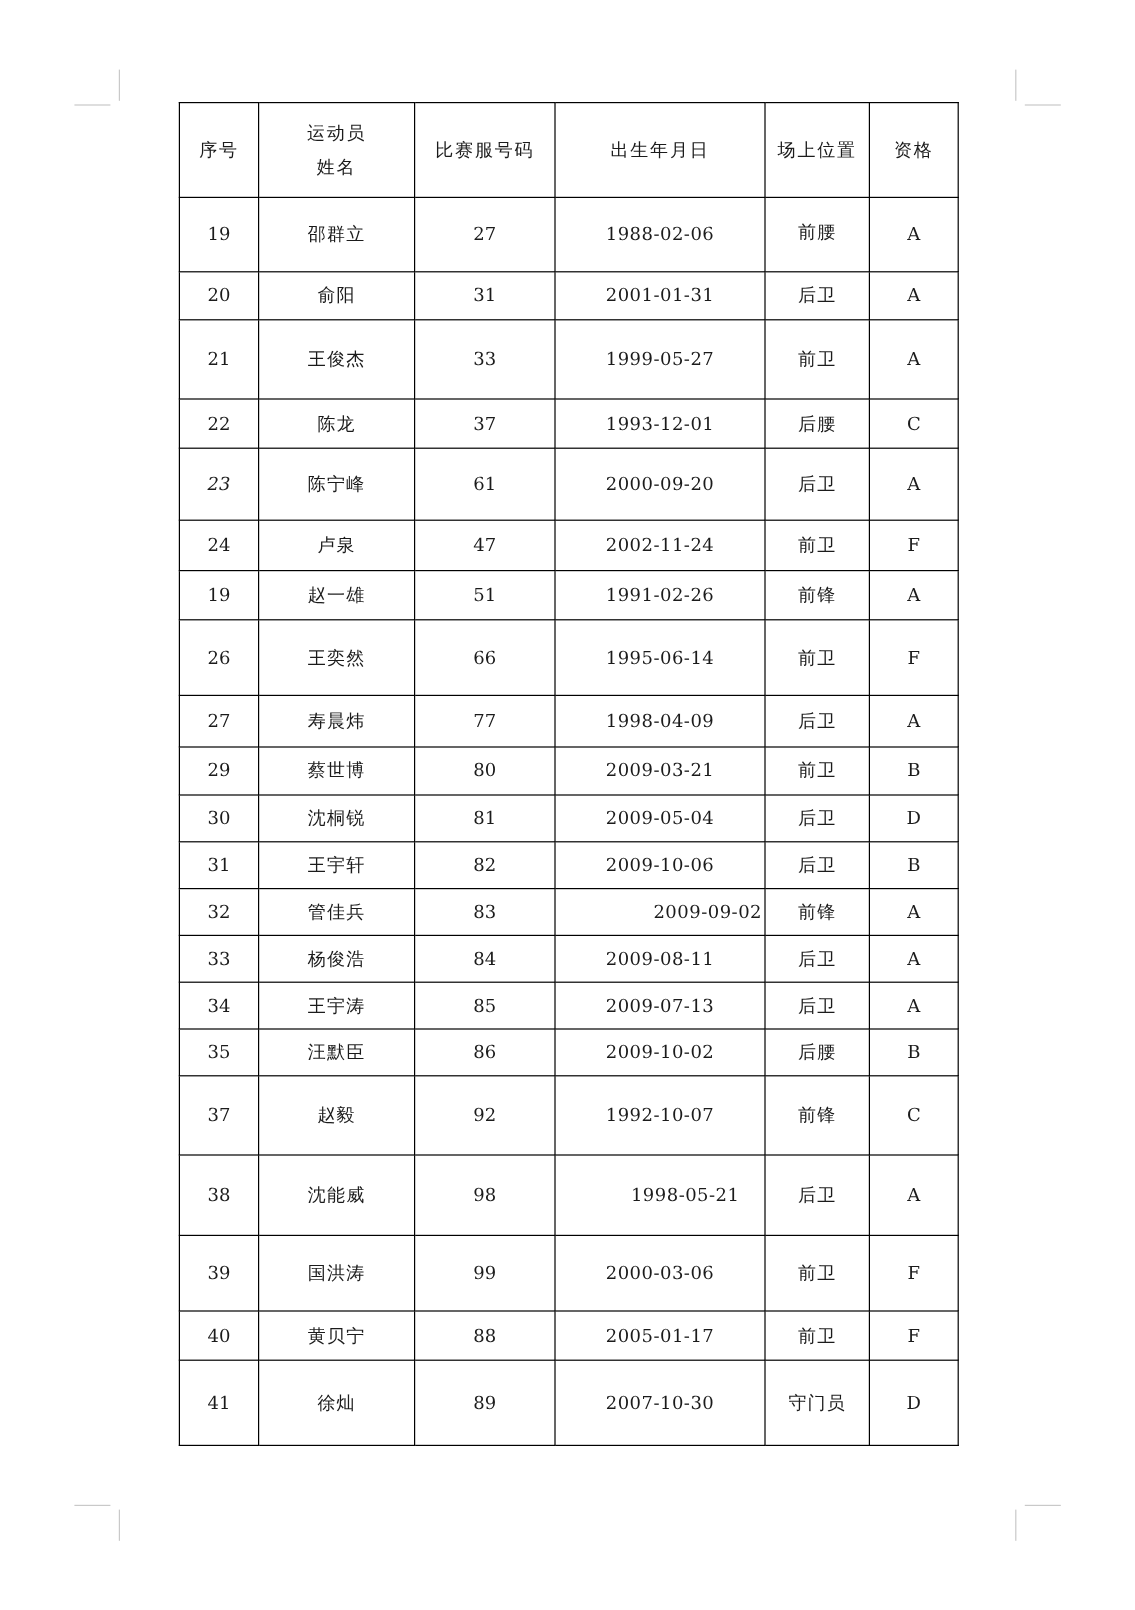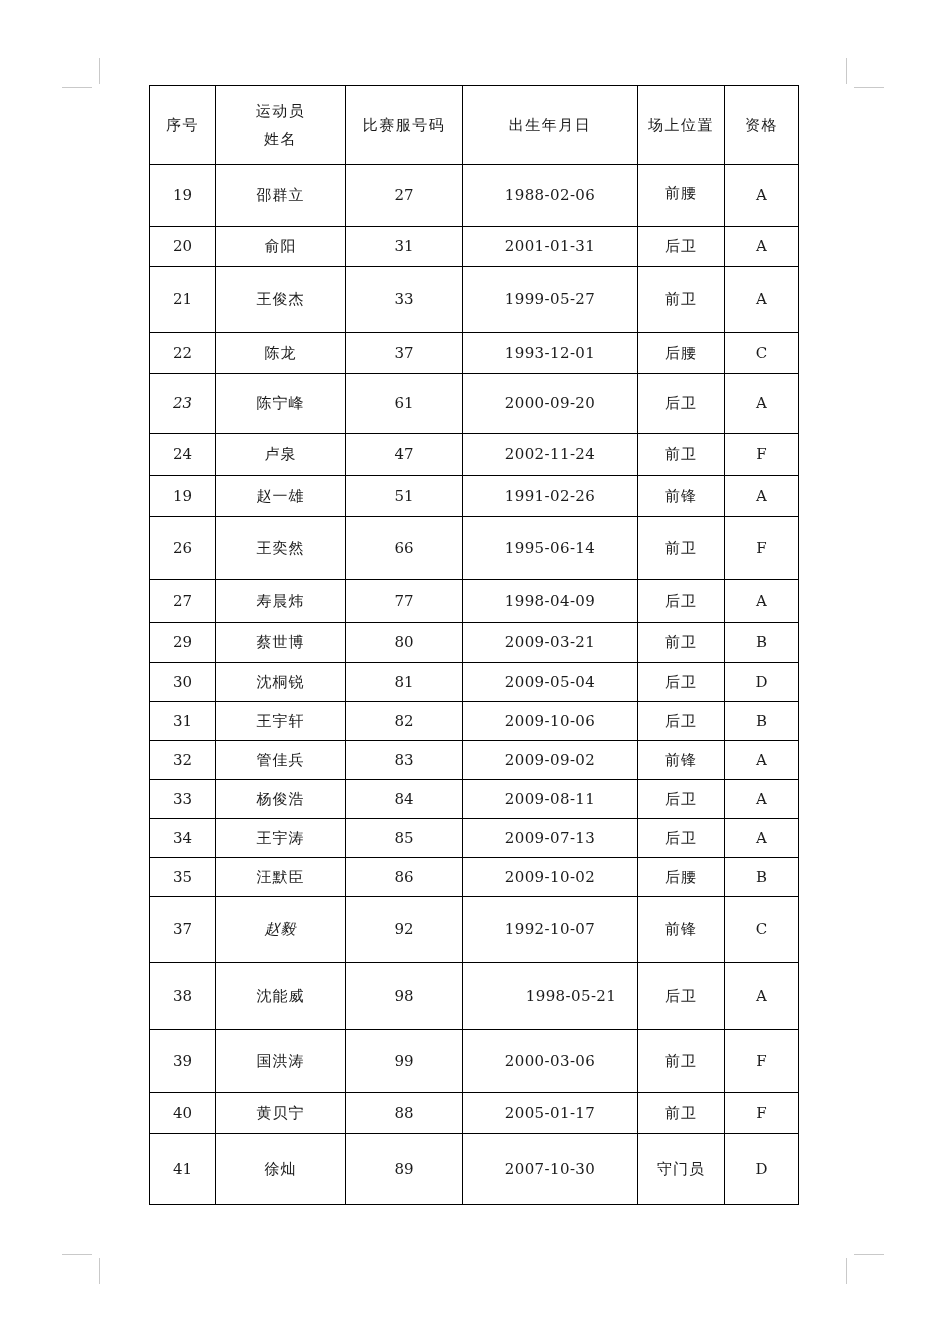--- a/index.html
+++ b/index.html
@@ -220,21 +220,21 @@
           <td class="name" style="height: 38px;">王宇轩</td>
           <td class="num" style="height: 38px;">82</td>
           <td class="dob" style="height: 38px;">2009-10-06</td>
           <td class="pos" style="height: 38px;">后卫</td>
           <td class="qual" style="height: 38px;">B</td>
         </tr>
         <tr>
           <td class="idx" style="height: 38px;">32</td>
           <td class="name" style="height: 38px;">管佳兵</td>
           <td class="num" style="height: 38px;">83</td>
-          <td class="dob" style="height: 38px;">2009-09-02</td>
+          <td class="dob" style="height: 38px; text-align: right;">2009-09-02</td>
           <td class="pos" style="height: 38px;">前锋</td>
           <td class="qual" style="height: 38px;">A</td>
         </tr>
         <tr>
           <td class="idx" style="height: 38px;">33</td>
           <td class="name" style="height: 38px;">杨俊浩</td>
           <td class="num" style="height: 38px;">84</td>
           <td class="dob" style="height: 38px;">2009-08-11</td>
           <td class="pos" style="height: 38px;">后卫</td>
           <td class="qual" style="height: 38px;">A</td>
@@ -250,21 +250,21 @@
         <tr>
           <td class="idx" style="height: 38px;">35</td>
           <td class="name" style="height: 38px;">汪默臣</td>
           <td class="num" style="height: 38px;">86</td>
           <td class="dob" style="height: 38px;">2009-10-02</td>
           <td class="pos" style="height: 38px;">后腰</td>
           <td class="qual" style="height: 38px;">B</td>
         </tr>
         <tr>
           <td class="idx" style="height: 65px;">37</td>
-          <td class="name" style="height: 65px; font-style: italic;">赵毅</td>
+          <td class="name" style="height: 65px;">赵毅</td>
           <td class="num" style="height: 65px;">92</td>
           <td class="dob" style="height: 65px;">1992-10-07</td>
           <td class="pos" style="height: 65px;">前锋</td>
           <td class="qual" style="height: 65px;">C</td>
         </tr>
         <tr>
           <td class="idx" style="height: 66px;">38</td>
           <td class="name" style="height: 66px;">沈能威</td>
           <td class="num" style="height: 66px;">98</td>
           <td class="dob" style="height: 66px; padding-left: 44px;">1998-05-21</td>

